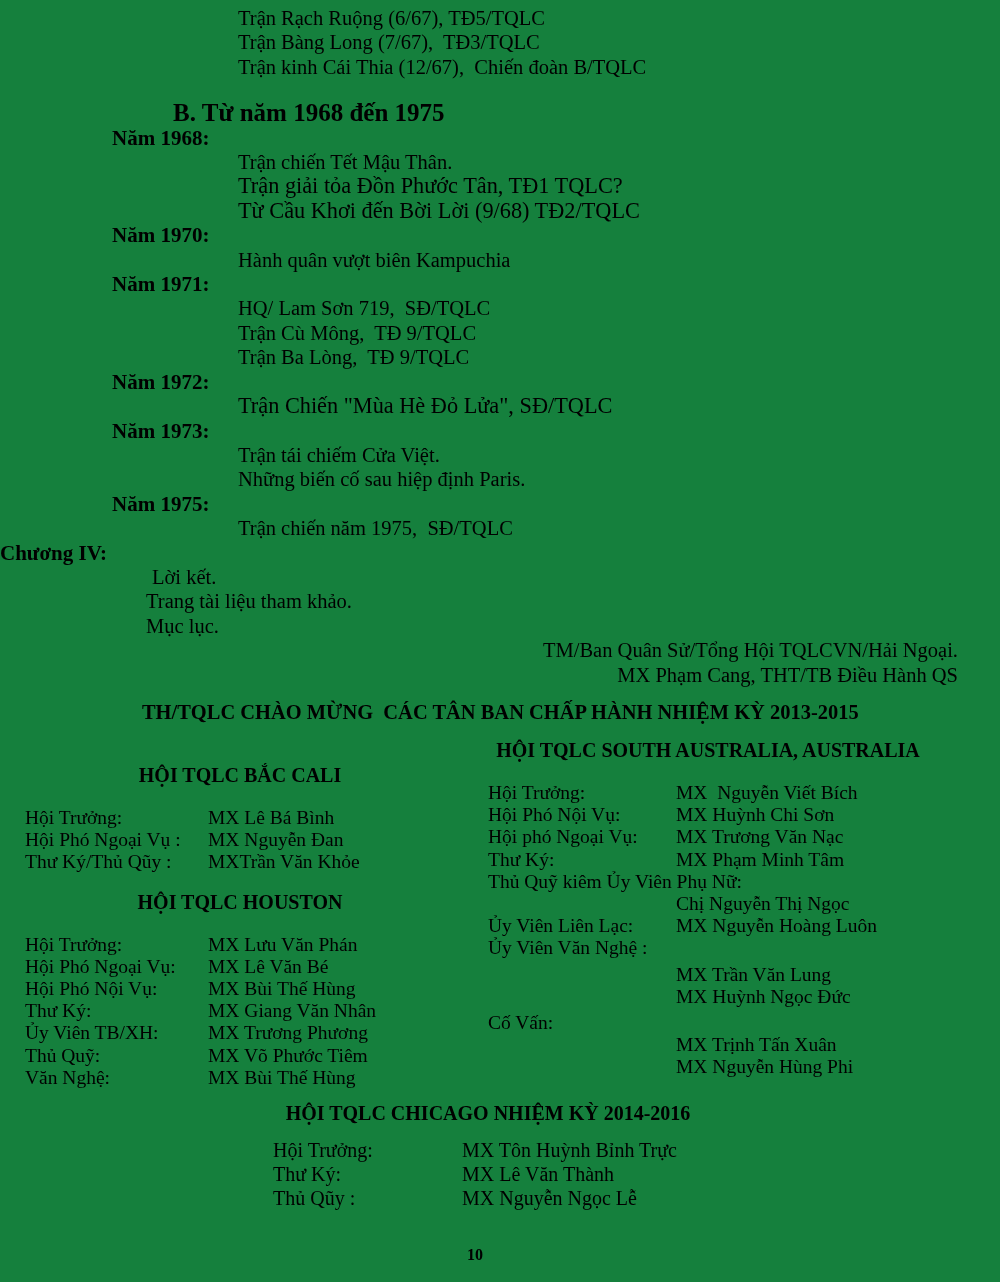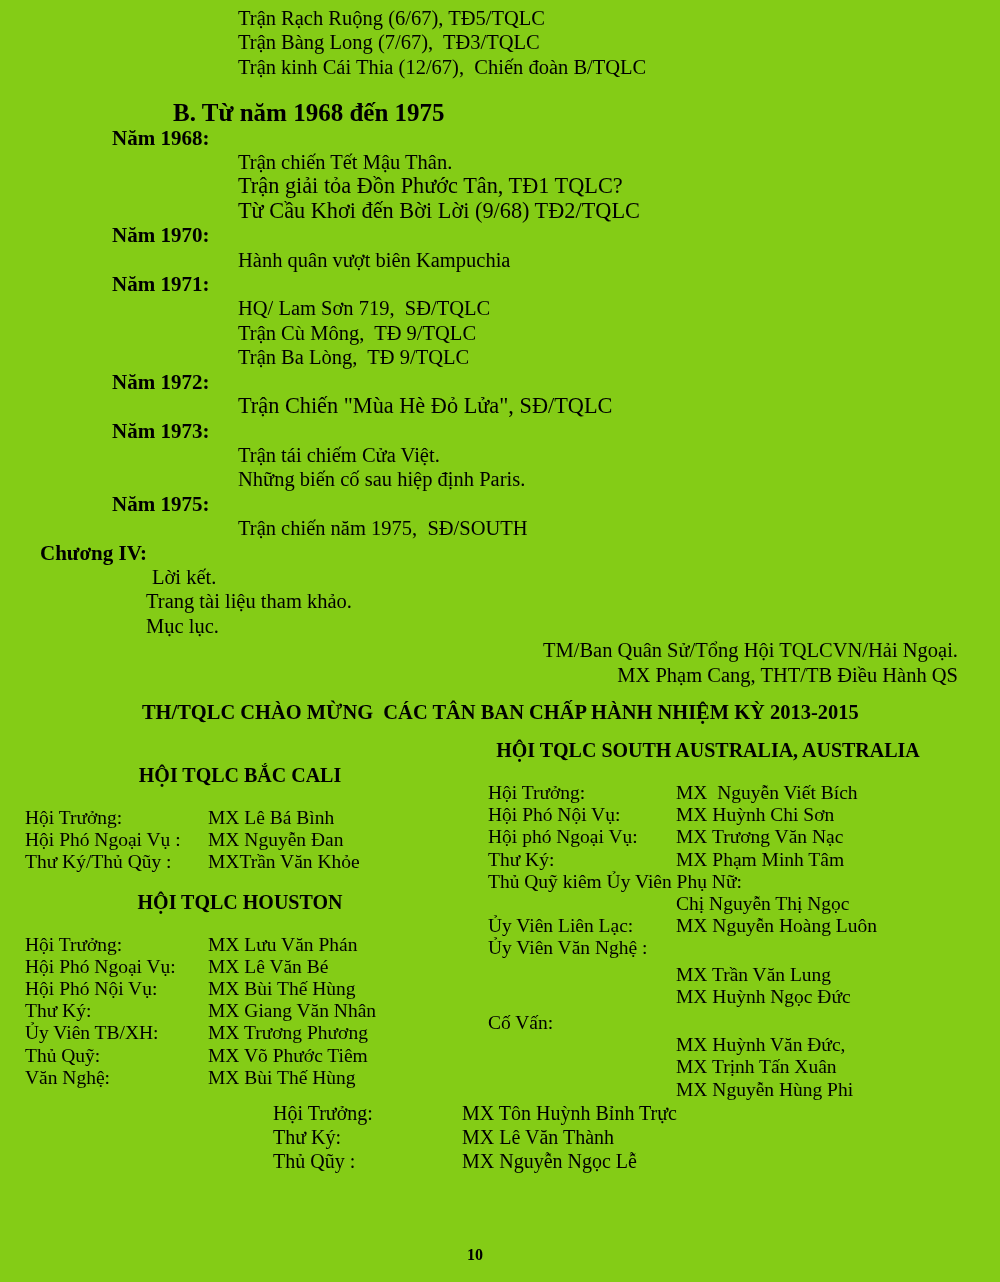--- a/index.html
+++ b/index.html
@@ -1,28 +1,28 @@
 <!DOCTYPE html>
 <html><head>
 <meta charset="utf-8">
 <style>
   html,body { margin:0; padding:0; background:#ffffff; }
   .page {
     position:relative;
     width:1000px; height:1282px;
-    background:#84cc16;
+    background:#15803d;
     color:#000000;
     font-family:"Liberation Serif", serif;
     font-size:20.5px;
     overflow:hidden;
   }
 
   
   .top-block { position:absolute; top:6px; left:0; width:100%; }
-  .line { line-height:24.4px; white-space:pre;margin-left:40px; }
+  .line { line-height:24.4px; white-space:pre; }
   .bold { font-weight:bold; }
   .ind-battle { margin-left:238px; }
   .ind-section { margin-left:173px; font-size:25px; }
   .ind-year { margin-left:112px; font-size:21px; }
   .big { font-size:22.3px; }
   .spacer-b { height:22px; }
   .ind-chap { font-size:21px; }
   .ind-chap-item1 { margin-left:152px; }
   .ind-chap-item { margin-left:146px; }
   .sig-line { text-align:right; padding-right:42px; }
@@ -87,21 +87,21 @@
     <div class="line ind-battle">Trận Ba Lòng,  TĐ 9/TQLC</div>
 
     <div class="line ind-year bold">Năm 1972:</div>
     <div class="line ind-battle big">Trận Chiến "Mùa Hè Đỏ Lửa", SĐ/TQLC</div>
 
     <div class="line ind-year bold">Năm 1973:</div>
     <div class="line ind-battle">Trận tái chiếm Cửa Việt.</div>
     <div class="line ind-battle">Những biến cố sau hiệp định Paris.</div>
 
     <div class="line ind-year bold">Năm 1975:</div>
-    <div class="line ind-battle">Trận chiến năm 1975,  SĐ/SOUTH</div>
+    <div class="line ind-battle">Trận chiến năm 1975,  SĐ/TQLC</div>
 
     <div class="line ind-chap bold">Chương IV:</div>
     <div class="line ind-chap-item1">Lời kết.</div>
     <div class="line ind-chap-item">Trang tài liệu tham khảo.</div>
     <div class="line ind-chap-item">Mục lục.</div>
 
     <div class="line sig-line">TM/Ban Quân Sử/Tổng Hội TQLCVN/Hải Ngoại.</div>
     <div class="line sig-line">MX Phạm Cang, THT/TB Điều Hành QS</div>
   </div>
 
@@ -203,34 +203,31 @@
       <div class="row">
           <span class="lbl"></span>
           <span class="val">MX Huỳnh Ngọc Đức</span>
         </div>
       <div class="row gap4">
           <span class="lbl">Cố Vấn:</span>
           <span class="val"></span>
         </div>
       <div class="row">
           <span class="lbl"></span>
-          <span class="val">MX Huỳnh Văn Đức,</span>
-        </div>
-      <div class="row">
-          <span class="lbl"></span>
           <span class="val">MX Trịnh Tấn Xuân</span>
         </div>
       <div class="row">
           <span class="lbl"></span>
           <span class="val">MX Nguyễn Hùng Phi</span>
         </div>
     </div>
   </div>
 
   <div class="chicago">
+    <div class="org-title">HỘI TQLC CHICAGO NHIỆM KỲ 2014-2016</div>
     <div class="org-rows">
       <div class="row">
           <span class="lbl">Hội Trưởng:</span>
           <span class="val">MX Tôn Huỳnh Bỉnh Trực</span>
         </div>
       <div class="row">
           <span class="lbl">Thư Ký:</span>
           <span class="val">MX Lê Văn Thành</span>
         </div>
       <div class="row">

